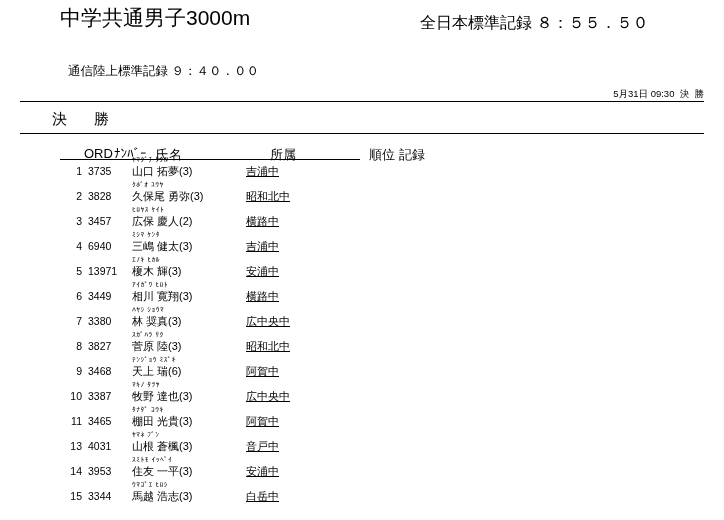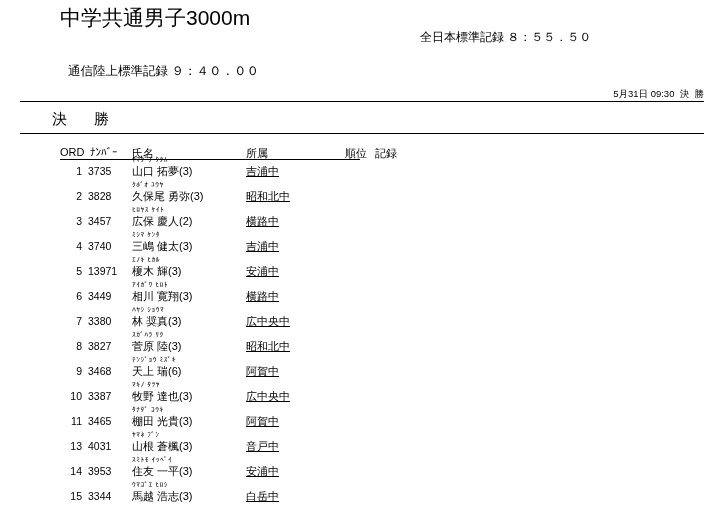--- a/index.html
+++ b/index.html
@@ -35,22 +35,22 @@
     font-size: 12.5px;
     line-height: 17px;
     white-space: pre;
   }
   .std-line {
     white-space: pre;
   }
   .national {
     position: absolute;
     left: 420px;
-    top: 29px;
-    font-size: 12px;
+    top: 13px;
+    font-size: 16px;
     white-space: pre;
   }
   .datebar {
     position: absolute;
     right: 20px;
     top: 88px;
     font-size: 9.5px;
     white-space: pre;
   }
   .rule-top {
@@ -82,22 +82,23 @@
     top: 146px;
     font-size: 10px;
   }
   .hdr {
     position: relative;
     height: 13px;
     white-space: nowrap;
   }
   .hdr span {
     position: absolute;
-    font-size: 11px;
+    font-size: 13px;
     top: 0;
+    margin-left: 24px;
   }
   .h-ord   { left: 0px; }
   .h-num   { left: 30px; font-size: 8.5px; top: 2px;}
   .h-name  { left: 72px; }
   .h-team  { left: 186px; }
   .h-rank  { left: 285px; }
   .h-rec   { left: 315px; }
   .hdr-rule {
     position: absolute;
     left: 60px;
@@ -213,21 +214,21 @@
       <span class="kana">ﾋﾛﾔｽ ｹｲﾄ</span>
       <span class="ord">3</span>
       <span class="bib">3457</span>
       <span class="name">広保  慶人(2)</span>
       <span class="team">横路中</span>
     </div>
 
     <div class="row">
       <span class="kana">ﾐｼﾏ ｹﾝﾀ</span>
       <span class="ord">4</span>
-      <span class="bib">3740</span>
+      <span class="bib">6940</span>
       <span class="name">三嶋  健太(3)</span>
       <span class="team">吉浦中</span>
     </div>
 
     <div class="row">
       <span class="kana">ｴﾉｷ ﾋｶﾙ</span>
       <span class="ord">5</span>
       <span class="bib">13971</span>
       <span class="name">榎木  輝(3)</span>
       <span class="team">安浦中</span>

